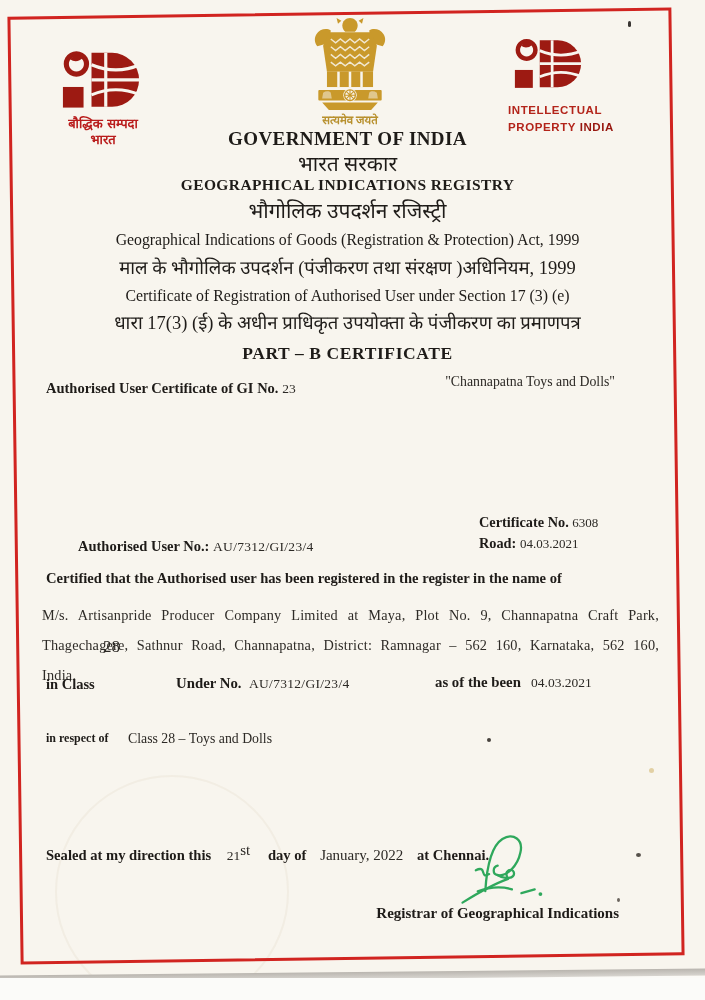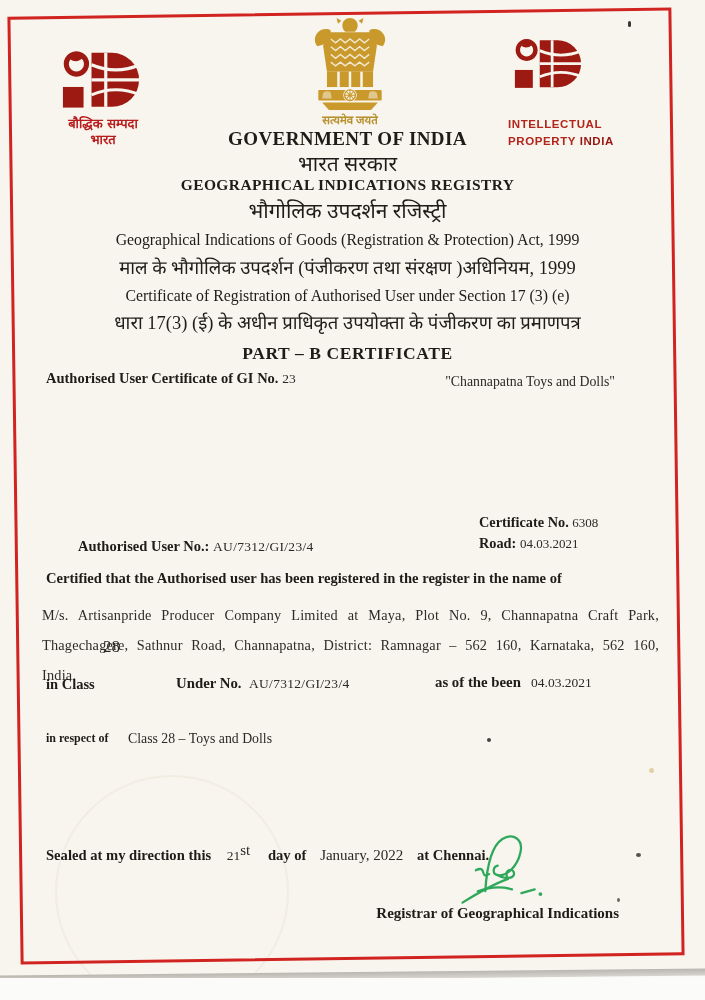--- a/index.html
+++ b/index.html
@@ -21,21 +21,21 @@
   .hindi{font-family:"Liberation Serif", serif;}
   .val{font-weight:normal;color:#2c2925;}
   .addr{
     position:absolute;left:42px;right:46px;top:600px;
     font-size:14.3px;line-height:30px;text-align:justify;
     color:#2e2b27;word-spacing:3px;letter-spacing:.2px;
   }
   .logo-text-left{position:absolute;left:48px;top:116px;width:110px;text-align:center;
     color:#b91c1c;font-weight:bold;font-size:13px;line-height:1.2;
     font-family:"DejaVu Sans", sans-serif;}
-  .logo-text-right{position:absolute;left:508px;top:116px;
+  .logo-text-right{position:absolute;left:508px;top:102px;
     color:#b3241a;font-family:"Liberation Sans", sans-serif;
     font-size:11.5px;letter-spacing:.6px;font-weight:600;line-height:1.45;}
   .logo-text-right .india{font-weight:800;color:#97170f;}
   .motto{position:absolute;left:250px;width:200px;top:112px;text-align:center;
     color:#b8912f;font-size:11.5px;font-weight:bold;}
   .speck{position:absolute;border-radius:50%;}
   .watermark{position:absolute;left:55px;top:775px;width:230px;height:230px;
     border:2px solid rgba(205,192,160,.14);border-radius:50%;}
   sup{font-size:15px;}
 </style>
@@ -133,21 +133,21 @@
 <div class="centerline hindi" style="top:196px;font-size:21px;">भौगोलिक उपदर्शन रजिस्ट्री</div>
 
 <div class="centerline" style="top:231px;font-size:15.8px;">Geographical Indications of Goods (Registration &amp; Protection) Act, 1999</div>
 <div class="centerline hindi" style="top:254px;font-size:18.5px;">माल के भौगोलिक उपदर्शन (पंजीकरण तथा संरक्षण )अधिनियम, 1999</div>
 
 <div class="centerline" style="top:287px;font-size:15.8px;">Certificate of Registration of Authorised User under Section 17 (3) (e)</div>
 <div class="centerline hindi" style="top:309px;font-size:18.5px;">धारा 17(3) (ई) के अधीन प्राधिकृत उपयोक्ता के पंजीकरण का प्रमाणपत्र</div>
 
 <div class="centerline b" style="top:343px;font-size:17.5px;letter-spacing:.6px;">PART – B CERTIFICATE</div>
 
-<div class="abs" style="left:46px;top:370px;font-size:14.5px;">
+<div class="abs" style="left:46px;top:380px;font-size:14.5px;">
   <span class="b">Authorised User Certificate of GI No.</span>
   <span class="val" style="font-size:13.5px;">23</span>
 </div>
 <div class="abs" style="right:90px;top:374px;font-size:13.8px;color:#2c2925;">"Channapatna Toys and Dolls"</div>
 
 <div class="abs" style="left:479px;top:512px;font-size:14.3px;line-height:21px;">
   <div>
     <span class="b">Certificate No.</span>
     <span class="val" style="font-size:13px;">6308</span>
   </div>

